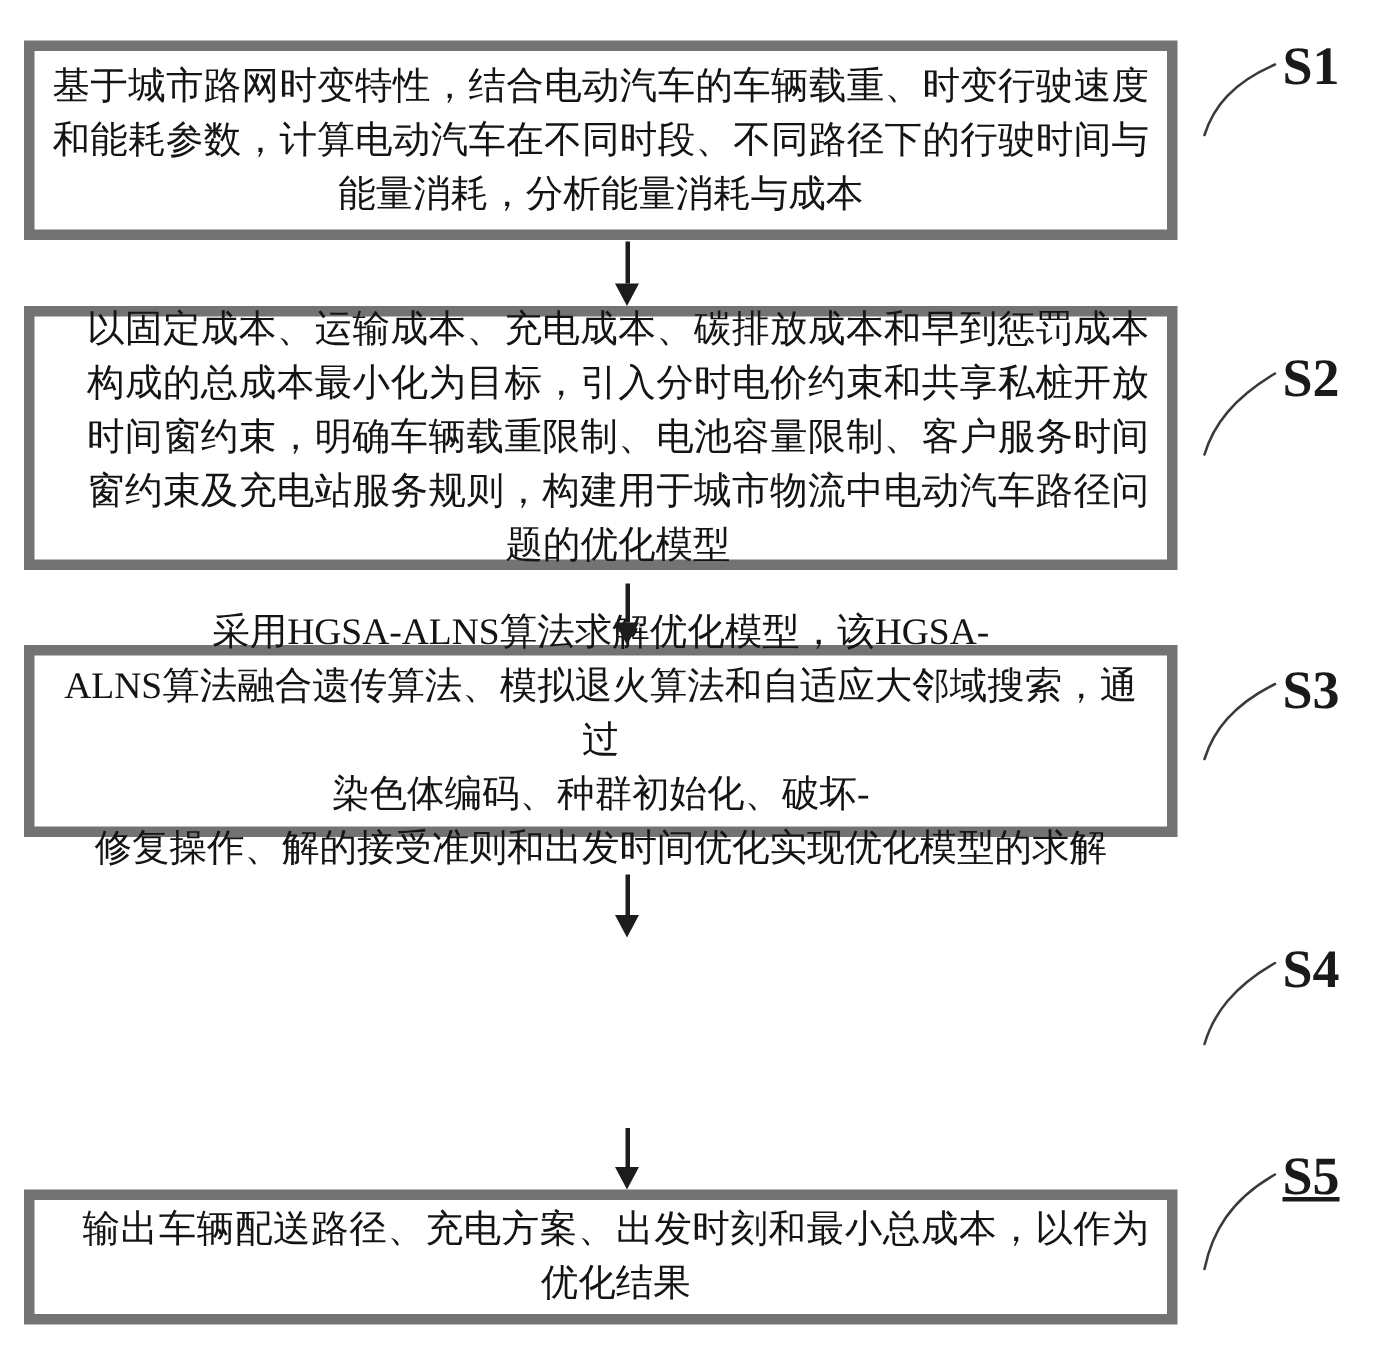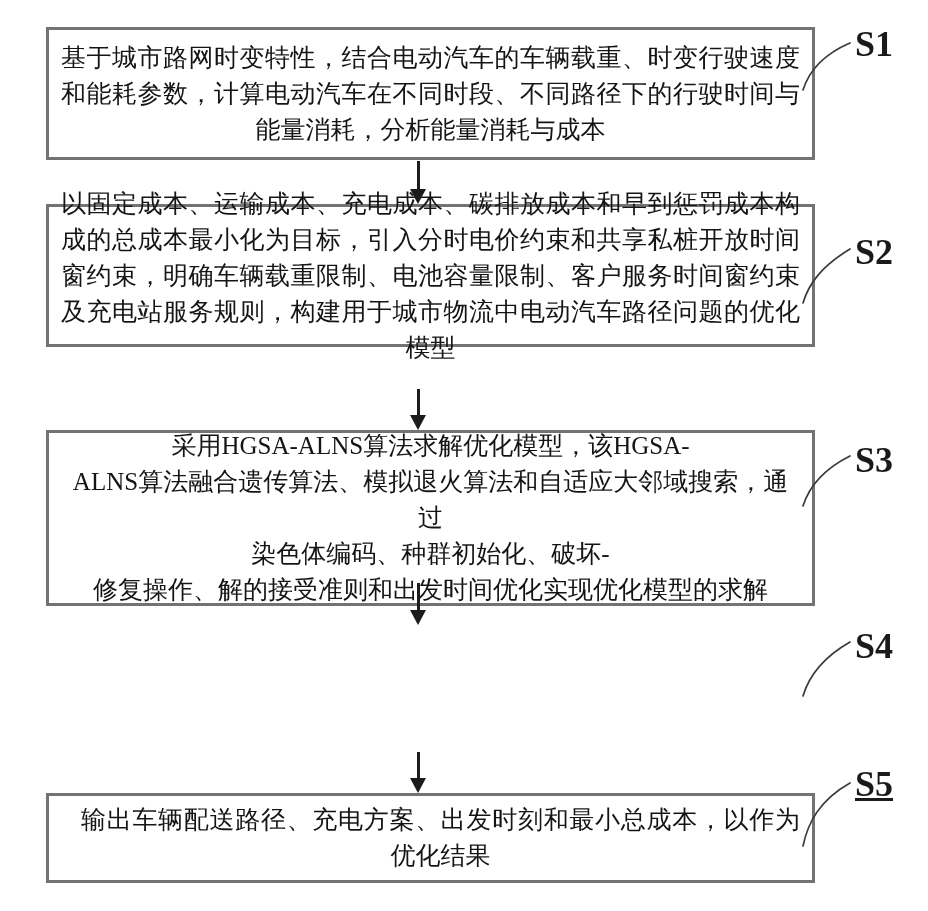--- a/index.html
+++ b/index.html
@@ -11,23 +11,23 @@
     position: relative;
     width: 928px;
     height: 911px;
     background: #ffffff;
     font-family: "Liberation Serif", "DejaVu Serif", serif;
     color: #141414;
     overflow: hidden;
   }
   .step-box {
     position: absolute;
-    left: 46px;
+    left: 16px;
     width: 769px;
-    border: 3px solid #737373;
+    border: 7px solid #737373;
     box-sizing: border-box;
     background: #ffffff;
     display: flex;
     align-items: center;
   }
   .step-text {
     width: 100%;
     padding: 0 12px;
     font-size: 25px;
     line-height: 36px;
@@ -37,22 +37,22 @@
   .just {
     text-align: justify;
     text-align-last: center;
     text-justify: inter-ideograph;
   }
   .centered {
     text-align: center;
     white-space: pre-line;
   }
   .box1 { top: 27px;  height: 133px; }
-  .box2 { top: 204px; height: 143px; }
-  .box3 { top: 430px; height: 176px; }
+  .box2 { top: 204px; height: 176px; padding-left: 23px; }
+  .box3 { top: 430px; height: 128px; }
   .box4 { top: 625px; height: 127px; }
   .box5 { top: 793px; height: 90px; padding-left: 20px; }
 
   .step-label {
     position: absolute;
     left: 855px;
     font-size: 36px;
     font-weight: 700;
     line-height: 1;
     color: #1a1a1a;

